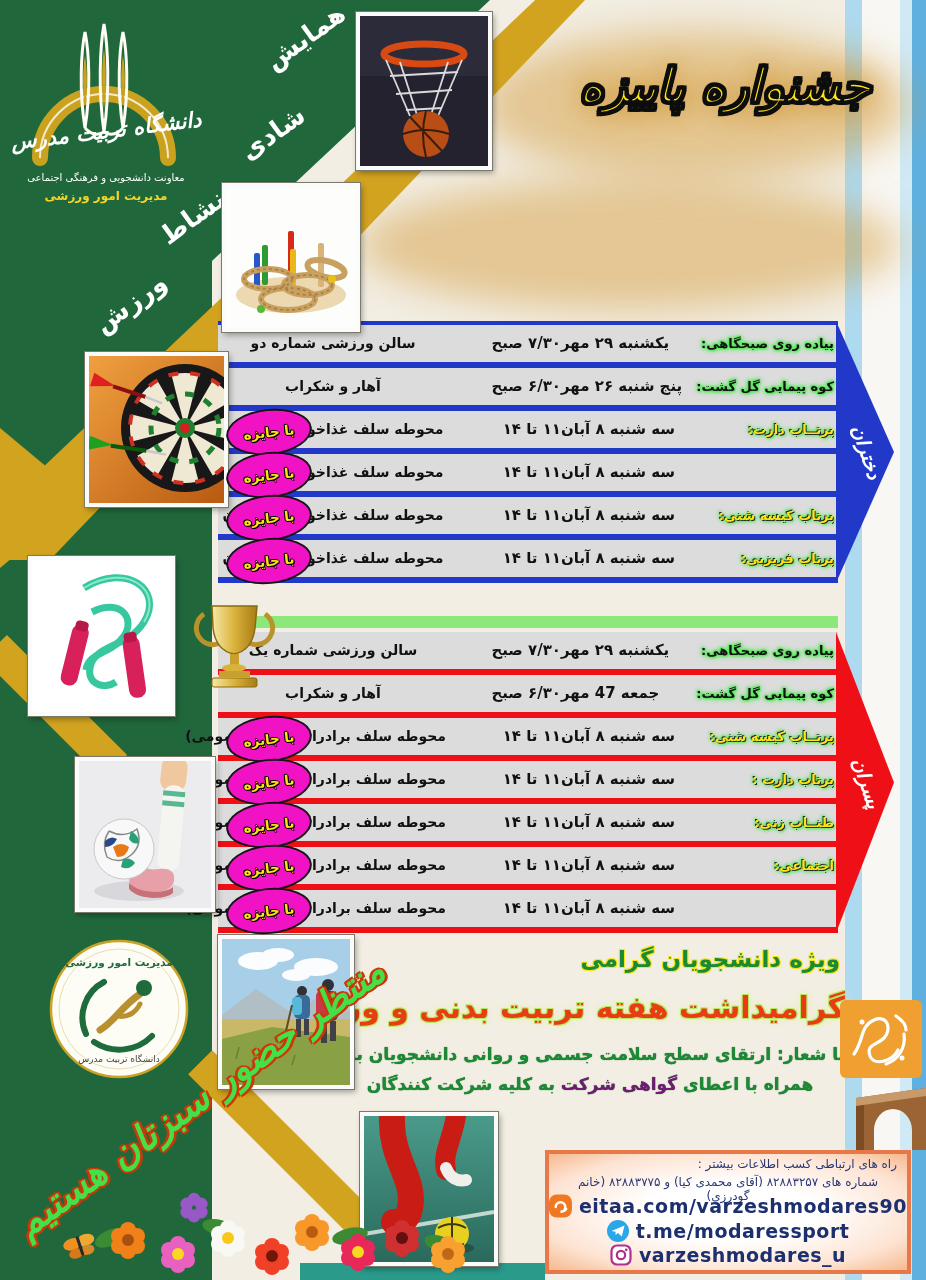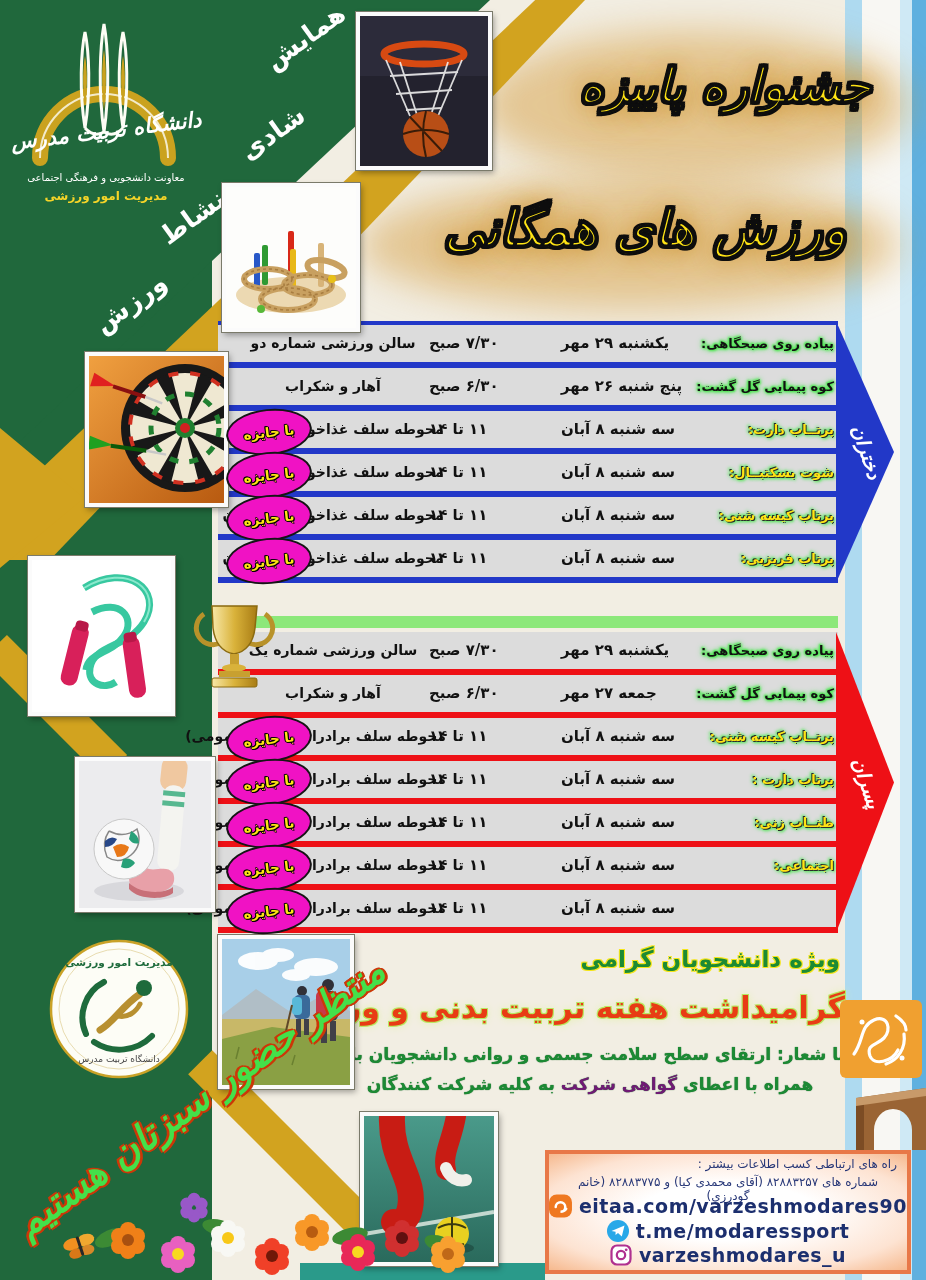--- a/index.html
+++ b/index.html
@@ -31,21 +31,21 @@
   .diag-word{color:#fff;font-weight:bold;font-size:26px;text-align:center;transform:rotate(-36deg);z-index:3;}
   
   .trow{left:218px;width:620px;height:37px;background:#dcdcdc;direction:rtl;z-index:3;}
   .trow.blue{border-bottom:6px solid #2238c8;}
   .trow.red{border-bottom:6px solid #ee1016;}
   .cell{position:absolute;top:0;height:37px;line-height:37px;font-weight:bold;color:#111;white-space:nowrap;}
   .lbl{right:4px;width:148px;text-align:right;font-size:13px;
        text-shadow:0 0 3px #55e858,0 0 4px #55e858,1px 1px 2px #55e858,-1px -1px 2px #55e858,0 0 6px #55e858;}
   .lbl.yel{color:#ffe414;text-shadow:1px 1px 0 #2a2a2a,-1px -1px 0 #2a2a2a,0 0 3px #55e858,0 0 5px #55e858,2px 2px 3px #55e858,-2px -2px 3px #55e858;}
   .date{right:152px;width:125px;text-align:left;font-size:15px;}
-  .time{right:294px;width:115px;text-align:left;font-size:15px;}
+  .time{right:277px;width:115px;text-align:right;font-size:15px;}
   .loc{right:392px;width:226px;text-align:center;font-size:14px;}
   .topline{left:218px;width:620px;z-index:3;}
   .greenbar{left:218px;top:616px;width:620px;height:12px;background:#8ce87a;z-index:3;}
   
   .prize{left:226px;width:82px;height:42px;background:#f012c4;border:2px solid #151515;border-radius:50%;
          transform:rotate(-6deg);z-index:6;display:flex;align-items:center;justify-content:center;}
   .prize span{color:#ffe414;font-weight:bold;font-size:13.5px;white-space:nowrap;
          text-shadow:1px 0 0 #000,-1px 0 0 #000,0 1px 0 #000,0 -1px 0 #000,1px 1px 0 #000,-1px -1px 0 #000;}
   
   .pennant{left:836px;width:58px;clip-path:polygon(0 0,100% 50%,0 100%);z-index:4;}
@@ -115,21 +115,20 @@
   <div class="abs uni-name">دانشگاه تربیت مدرس</div>
   <div class="abs uni-dept">معاونت دانشجویی و فرهنگی اجتماعی</div>
   <div class="abs uni-office">مدیریت امور ورزشی</div>
 
   <div class="abs diag-word" style="left:250px;top:22px;width:110px;">همایش</div>
   <div class="abs diag-word" style="left:225px;top:118px;width:95px;">شادی</div>
   <div class="abs diag-word" style="left:150px;top:202px;width:85px;">نشاط</div>
   <div class="abs diag-word" style="left:78px;top:288px;width:105px;">ورزش</div>
 
   <div class="abs title" style="left:540px;top:58px;width:370px;font-size:47px;">جشنواره پاییزه</div>
-  <div class="abs title" style="left:380px;top:200px;width:530px;font-size:50px;">ورزش های همگانی</div>
 
   <div class="abs photo" style="left:356px;top:12px;z-index:4;">
     <svg width="128" height="150" viewBox="0 0 128 150">
       <rect width="128" height="150" fill="#23222e"></rect>
       <rect width="128" height="60" fill="#2c2b3a"></rect>
       <ellipse cx="64" cy="38" rx="40" ry="10" fill="none" stroke="#d84a12" stroke-width="7"></ellipse>
       <g stroke="#eeeeee" stroke-width="1.8" opacity=".9" fill="none">
         <path d="M26,44 L50,100"></path>
           <path d="M102,44 L78,100"></path>
           <path d="M40,46 L58,102"></path>
@@ -276,21 +275,20 @@
     <span class="cell time">۶/۳۰ صبح</span>
     <span class="cell loc">آهار و شکراب</span>
   </div>
   <div class="abs trow blue" style="top:411px;">
     <span class="cell lbl yel">پرتــاب دارت:</span>
     <span class="cell date">سه شنبه ۸ آبان</span>
     <span class="cell time">۱۱ تا ۱۴</span>
     <span class="cell loc">محوطه سلف غذاخوری خواهران</span>
   </div>
   <div class="abs trow blue" style="top:454px;">
-    <span class="cell lbl yel">شوت بسکتبــال:</span>
     <span class="cell date">سه شنبه ۸ آبان</span>
     <span class="cell time">۱۱ تا ۱۴</span>
     <span class="cell loc">محوطه سلف غذاخوری خواهران</span>
   </div>
   <div class="abs trow blue" style="top:497px;">
     <span class="cell lbl yel">پرتاب کیسه شنی:</span>
     <span class="cell date">سه شنبه ۸ آبان</span>
     <span class="cell time">۱۱ تا ۱۴</span>
     <span class="cell loc">محوطه سلف غذاخوری خواهران</span>
   </div>
@@ -319,21 +317,21 @@
 
   <div class="abs greenbar"></div>
   <div class="abs trow red" style="top:632px;">
     <span class="cell lbl">پیاده روی صبحگاهی:</span>
     <span class="cell date">یکشنبه ۲۹ مهر</span>
     <span class="cell time">۷/۳۰ صبح</span>
     <span class="cell loc">سالن ورزشی شماره یک</span>
   </div>
   <div class="abs trow red" style="top:675px;">
     <span class="cell lbl">کوه پیمایی گل گشت:</span>
-    <span class="cell date">جمعه ۲۷ مهر</span>
+    <span class="cell date">جمعه 47 مهر</span>
     <span class="cell time">۶/۳۰ صبح</span>
     <span class="cell loc">آهار و شکراب</span>
   </div>
   <div class="abs trow red" style="top:718px;">
     <span class="cell lbl yel">پرتــاب کیسه شنی:</span>
     <span class="cell date">سه شنبه ۸ آبان</span>
     <span class="cell time">۱۱ تا ۱۴</span>
     <span class="cell loc">محوطه سلف برادران (روابط عمومی)</span>
   </div>
   <div class="abs trow red" style="top:761px;">

